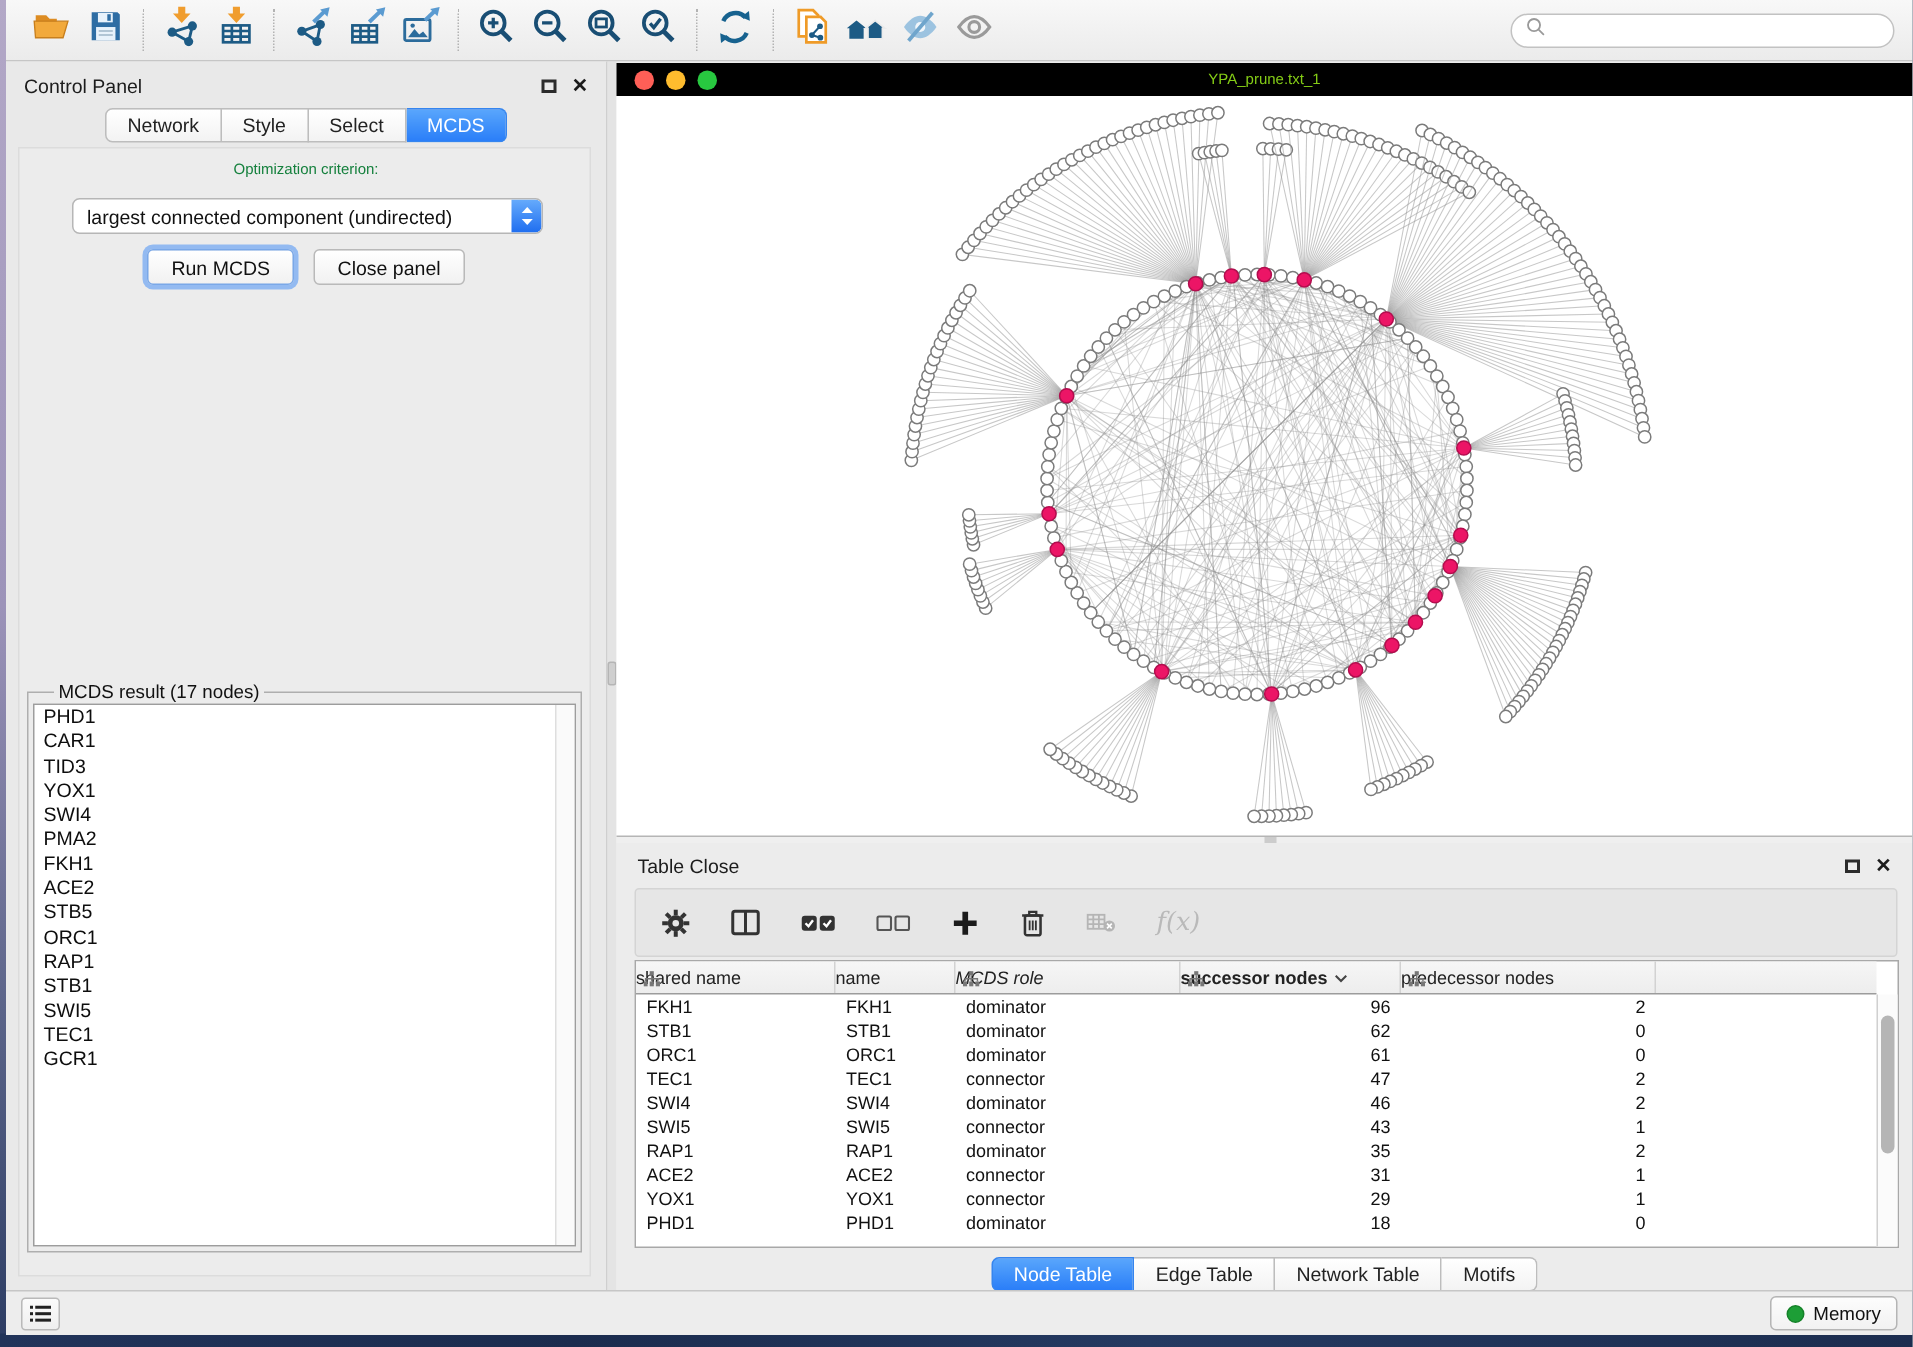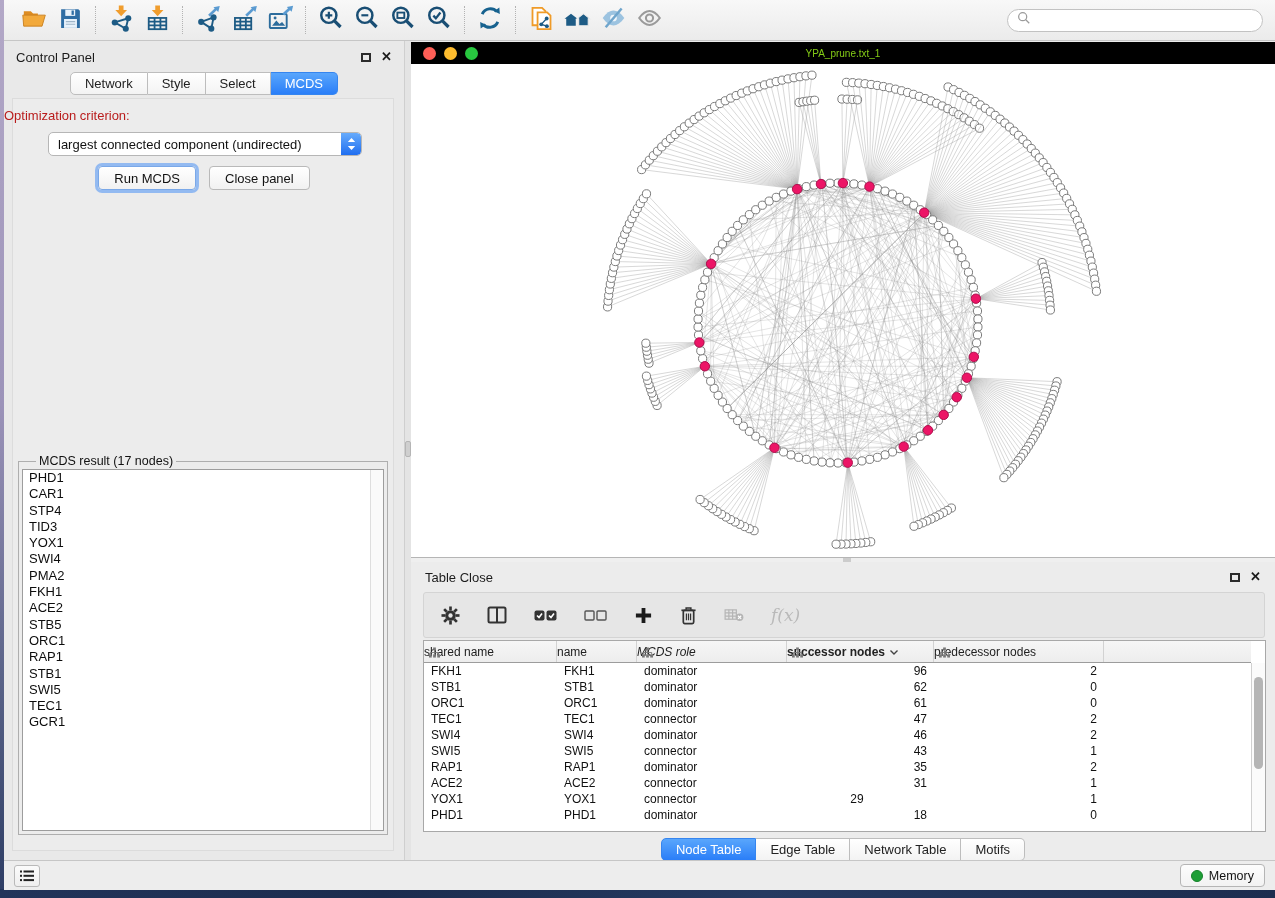--- a/index.html
+++ b/index.html
@@ -35,21 +35,21 @@
 
   .seg-bar{display:flex;justify-content:center}
   #cp-tabs{position:absolute;left:0;top:31px;width:100%}
   .seg{border:1px solid #bdbdbd;border-left:none;background:linear-gradient(#fff,#f3f3f3);
     padding:3px 14px;font-size:13px;color:#222;cursor:default}
   .seg:first-child{border-left:1px solid #bdbdbd;border-radius:5px 0 0 5px}
   .seg:last-child{border-radius:0 5px 5px 0}
   .seg.active{background:linear-gradient(#59a6fc,#2a7ef8);border-color:#3585ef;color:#fff}
 
   #cp-body{position:absolute;left:8px;right:10px;top:57px;bottom:9px;background:#ececec;border:1px solid #dcdcdc}
-  #opt-label{position:absolute;left:0;top:67px;width:100%;text-align:left;font-size:13px;color:#b91c1c}
+  #opt-label{position:absolute;left:0;top:67px;width:100%;text-align:center;font-size:10px;color:#15803d}
   #criterion-select{position:absolute;left:44px;top:91px;width:314px;height:24px;background:#fff;
     border:1px solid #b6b6b6;border-radius:5px;display:flex;align-items:center;overflow:hidden}
   #criterion-select .sel-label{flex:1;font-size:13px;padding-left:9px;color:#111;white-space:nowrap}
   .sel-stepper{width:20px;height:100%;background:linear-gradient(#66abfc,#1f6ef0);display:flex;flex-direction:column;
     align-items:center;justify-content:center;gap:2px;border-radius:0 4px 4px 0}
   .sel-stepper svg{display:block}
   #cp-buttons{position:absolute;left:0;top:125px;width:100%;display:flex;justify-content:center;gap:13px}
   .mac-btn{background:linear-gradient(#fff,#f1f1f1);border:1px solid #b9b9b9;border-radius:4px;
     font-size:13px;font-family:"Liberation Sans",sans-serif;color:#111;padding:3px 15px;height:24px}
   .mac-btn.focus-ring{box-shadow:0 0 0 3px rgba(100,160,245,.65);border-color:#7aa8e8}
@@ -303,21 +303,20 @@
     </div>
     <div id="cp-buttons">
       <button class="mac-btn focus-ring">Run MCDS</button>
       <button class="mac-btn">Close panel</button>
     </div>
     <div id="mcds-group">
       <span id="mcds-legend">MCDS result (17 nodes)</span>
       <div id="mcds-list">
         <div class="list-item">PHD1</div>
           <div class="list-item">CAR1</div>
-          <div class="list-item">STP4</div>
           <div class="list-item">TID3</div>
           <div class="list-item">YOX1</div>
           <div class="list-item">SWI4</div>
           <div class="list-item">PMA2</div>
           <div class="list-item">FKH1</div>
           <div class="list-item">ACE2</div>
           <div class="list-item">STB5</div>
           <div class="list-item">ORC1</div>
           <div class="list-item">RAP1</div>
           <div class="list-item">STB1</div>
@@ -1377,21 +1376,21 @@
               <div class="td txt" style="width: 133px;">ACE2</div>
               <div class="td txt" style="width: 80px;">ACE2</div>
               <div class="td txt" style="width: 150px;">connector</div>
               <div class="td num" style="width: 147px;">31</div>
               <div class="td num" style="width: 170px;">1</div>
             </div>
             <div class="tr">
               <div class="td txt" style="width: 133px;">YOX1</div>
               <div class="td txt" style="width: 80px;">YOX1</div>
               <div class="td txt" style="width: 150px;">connector</div>
-              <div class="td num" style="width: 147px; text-align: center;">29</div>
+              <div class="td num" style="width: 147px;">29</div>
               <div class="td num" style="width: 170px;">1</div>
             </div>
             <div class="tr">
               <div class="td txt" style="width: 133px;">PHD1</div>
               <div class="td txt" style="width: 80px;">PHD1</div>
               <div class="td txt" style="width: 150px;">dominator</div>
               <div class="td num" style="width: 147px;">18</div>
               <div class="td num" style="width: 170px;">0</div>
             </div>
           </div>

